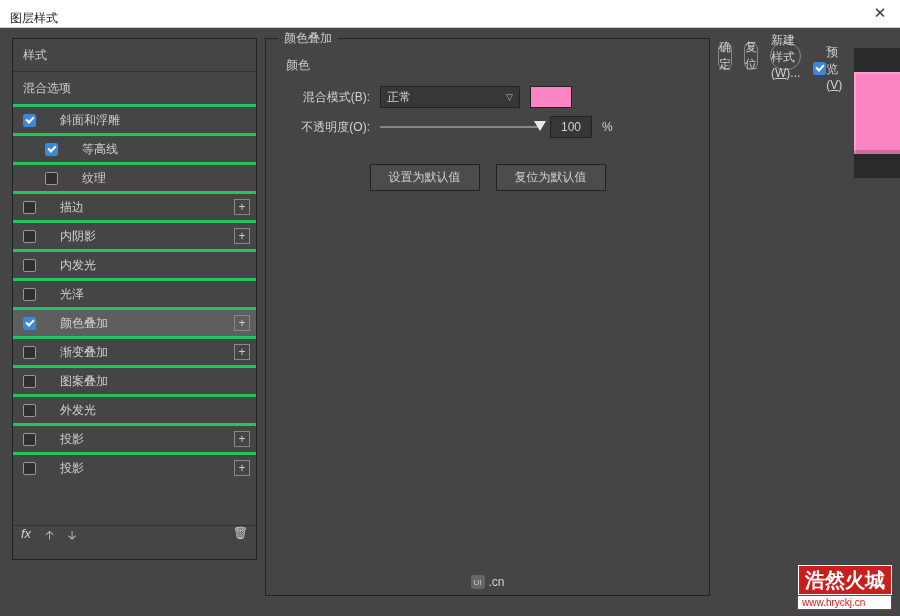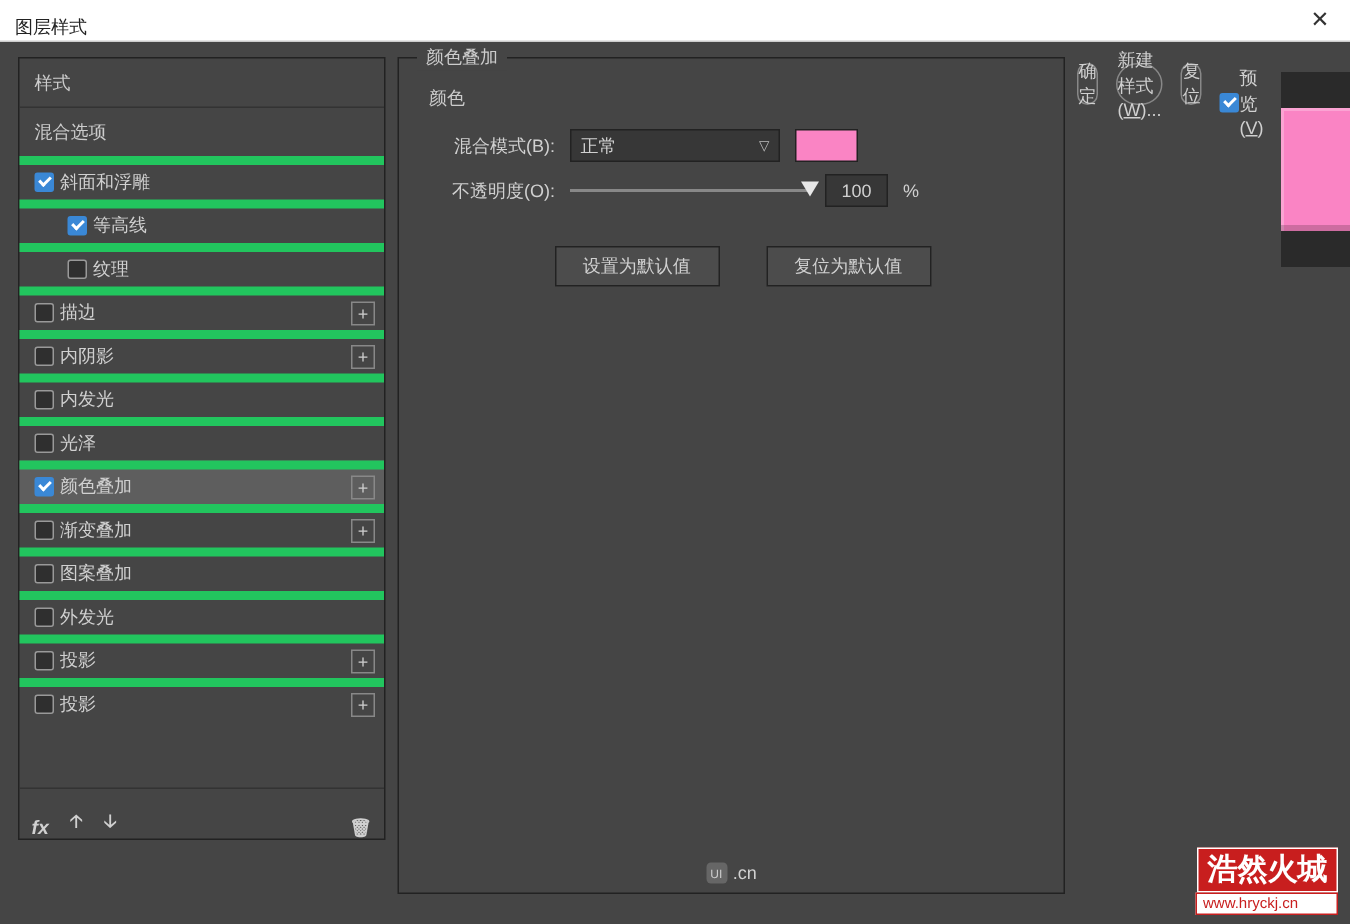--- a/index.html
+++ b/index.html
@@ -3,46 +3,46 @@
 <meta charset="utf-8">
 <style>
   * { box-sizing: border-box; margin: 0; padding: 0; font-family: "Microsoft YaHei", Arial, sans-serif; font-size: 12px; color: #d0d0d0; user-select: none; }
   body { width: 900px; height: 616px; background: #454545; overflow: hidden; position: relative; }
   .titlebar { height: 28px; background: #fff; display: flex; align-items: flex-end; justify-content: space-between; padding: 0 0 0 10px; border-bottom: 1px solid #ccc; }
   .titlebar span { color: #222; }
   .close-x { width: 40px; height: 28px; display: flex; align-items: center; justify-content: center; color: #333; cursor: pointer; font-size: 15px; }
   .dialog-body { position: absolute; top: 28px; left: 0; right: 0; bottom: 0; background: #454545; display: flex; padding: 10px 12px 4px 12px; gap: 8px; }
   .left-panel { width: 245px; height: 522px; background: #454545; border: 1px solid #222; display: flex; flex-direction: column; }
   .lp-heading { padding: 8px 10px 7px 10px; color: #ccc; }
-  .lp-item { height: 29px; display: flex; align-items: center; padding: 0 6px 0 10px; border-top: 6px solid #22c55e; gap: 4px; position: relative; }
+  .lp-item { height: 29px; display: flex; align-items: center; padding: 0 6px 0 10px; border-top: 3px solid #22c55e; gap: 24px; position: relative; }
   .lp-item.sub { padding-left: 32px; }
   .lp-item.selected { background: #5e5e5e; }
   .chk { width: 13px; height: 13px; border: 1px solid #999; background: #2f2f2f; display: inline-flex; align-items: center; justify-content: center; border-radius: 2px; flex-shrink: 0; }
   .chk.on { background: #3a88d6; border-color: #3a88d6; }
   .chk.on::after { content: ""; width: 6px; height: 3px; border-left: 2px solid #fff; border-bottom: 2px solid #fff; transform: rotate(-45deg) translate(1px,-1px); }
   .plus { position: absolute; right: 6px; width: 16px; height: 16px; border: 1px solid #888; display: flex; align-items: center; justify-content: center; color: #ccc; font-size: 12px; line-height: 1; }
-  .lp-footer { margin-top: auto; height: 34px; border-top: 1px solid #333; display: flex; align-items: flex-end; padding: 0 8px; gap: 14px; color: #999; font-weight: bold; }
+  .lp-footer { margin-top: auto; height: 34px; border-top: 1px solid #333; display: flex; align-items: flex-start; padding: 0 8px; gap: 14px; color: #999; }
   .lp-footer .spacer { flex: 1; }
   .fx { font-style: italic; font-size: 13px; }
   .ic { font-size: 12px; }
   .center-panel { flex: 1; position: relative; }
   .fieldset { border: 1px solid #222; margin: 0; padding: 14px 16px 20px 16px; position: relative; height: 558px; }
   .legend { position: absolute; top: -9px; left: 12px; background: #454545; padding: 0 6px; color: #ccc; }
   .inner-label { padding: 4px 0 8px 4px; color: #ccc; }
   .row { display: flex; align-items: center; gap: 10px; padding: 4px 0; }
   .row .lbl { width: 88px; text-align: right; }
   .select { width: 140px; height: 22px; background: #373737; border: 1px solid #222; display: flex; align-items: center; justify-content: space-between; padding: 0 6px; cursor: pointer; }
   .chev { font-size: 9px; color: #bbb; }
   .swatch { width: 42px; height: 22px; border: 1px solid #222; background: #fa84c4; cursor: pointer; }
   .slider { position: relative; width: 160px; height: 16px; }
   .track { position: absolute; top: 7px; left: 0; right: 0; height: 2px; background: #888; }
   .thumb { position: absolute; top: 2px; right: -6px; width: 0; height: 0; border-left: 6px solid transparent; border-right: 6px solid transparent; border-top: 10px solid #e8e8e8; cursor: pointer; }
   .numbox { width: 42px; height: 22px; background: #373737; border: 1px solid #222; text-align: center; line-height: 20px; }
   .defbtns { display: flex; gap: 16px; justify-content: center; margin-top: 22px; }
-  .btn-flat { border: 1px solid #222; background: #4c4c4c; padding: 4px 18px; cursor: pointer; margin-left: 15px; }
+  .btn-flat { border: 1px solid #222; background: #4c4c4c; padding: 4px 18px; cursor: pointer; }
   .right-panel { width: 170px; display: flex; flex-direction: row; align-items: flex-start; gap: 12px; padding-top: 4px; }
   .pill { width: 150px; height: 28px; border: 1px solid #888; border-radius: 14px; display: flex; align-items: center; justify-content: center; cursor: pointer; background: #454545; }
   .prev-row { display: flex; align-items: center; gap: 0; margin-top: 2px; }
   .preview-box { width: 130px; height: 130px; background: #2a2a2a; display: flex; align-items: center; justify-content: center; margin-top: 6px; }
   .preview-inner { width: 82px; height: 82px; background: #fa84c4; box-shadow: inset -2px -4px 0 rgba(0,0,0,0.18), inset 2px 2px 0 rgba(255,255,255,0.25); }
   .watermark { position: absolute; right: 8px; bottom: 6px; display: flex; align-items: flex-end; gap: 0; }
   .wm-red { background: #c81e1e; color: #fff; padding: 4px 6px; font-size: 20px; font-weight: bold; line-height: 1; border: 1px solid #fff; font-family: Liberation Serif, serif; }
   .wm-url { background: #fff; color: #c81e1e; font-size: 10px; padding: 1px 4px; border: 1px solid #c81e1e; margin-left: -1px; align-self: flex-end; }
   .center-footer { position: absolute; bottom: 6px; left: 50%; transform: translateX(-50%); display: flex; align-items: center; gap: 4px; color: #777; font-size: 10px; }
   .ui-badge { width: 14px; height: 14px; background: #666; border-radius: 3px; display: inline-flex; align-items: center; justify-content: center; font-size: 8px; color: #ccc; }
@@ -161,24 +161,24 @@
 
       <div class="center-footer">
         <span class="ui-badge">UI</span>
         <span>.cn</span>
       </div>
     </div>
   </div>
 
   <div class="right-panel">
     <div class="pill">确定</div>
+    <div class="pill">复位</div>
     <div class="pill">
       <span>新建样式(<span class="underline">W</span>)...</span>
     </div>
-    <div class="pill">复位</div>
     <div class="prev-row">
       <span class="chk on"></span>
       <span>预览(<span class="underline">V</span>)</span>
     </div>
     <div class="preview-box">
       <div class="preview-inner"></div>
     </div>
   </div>
 
 </div>

